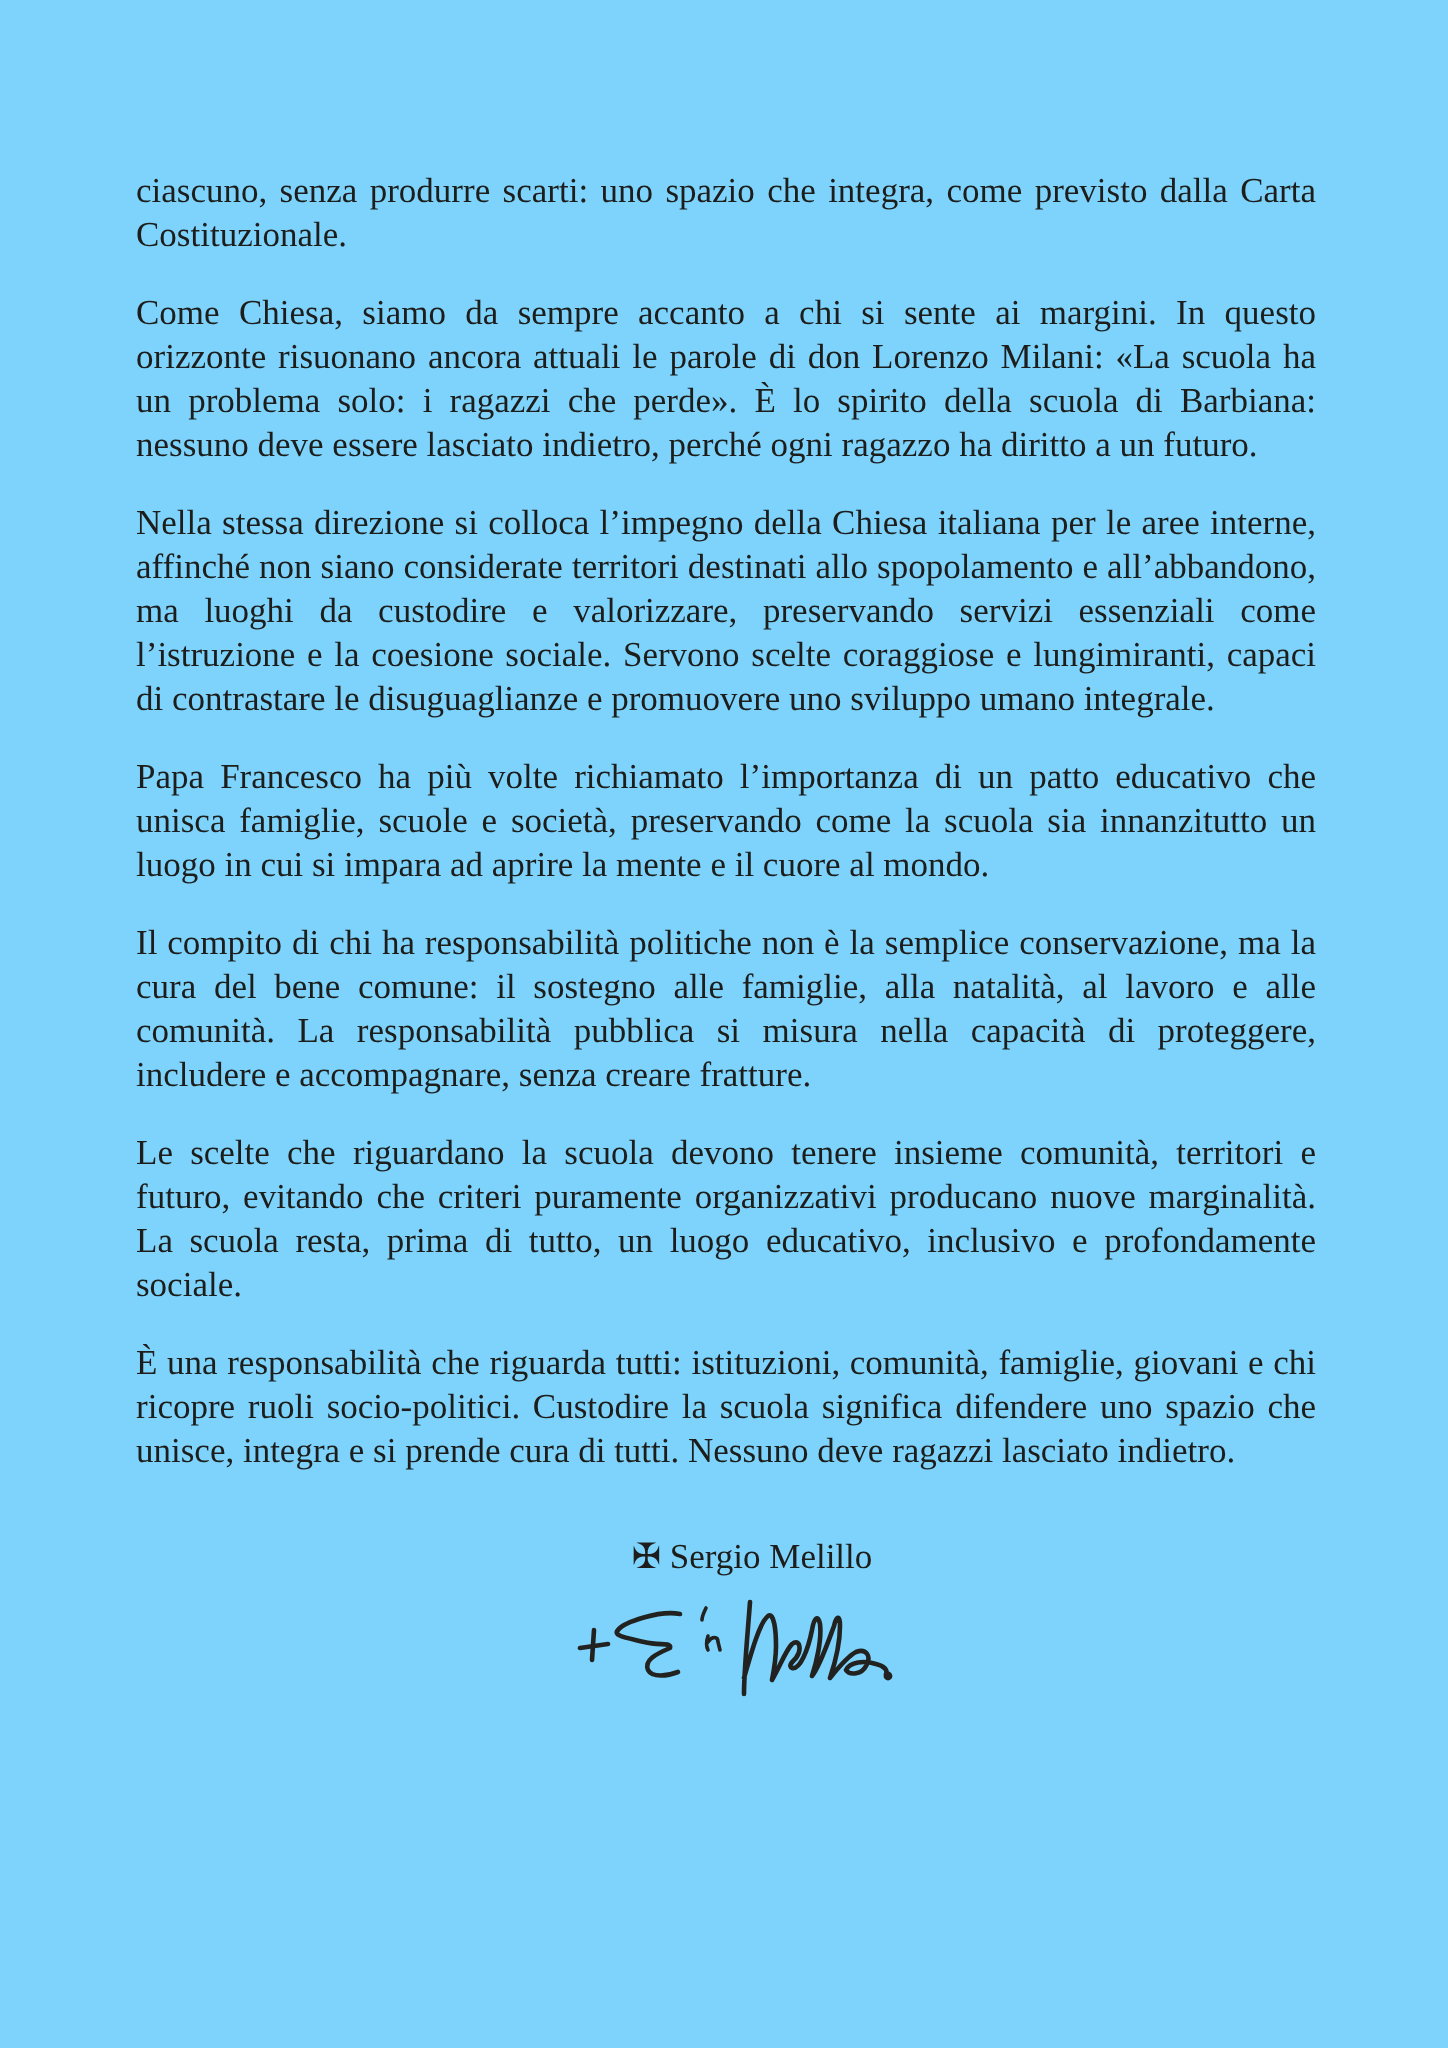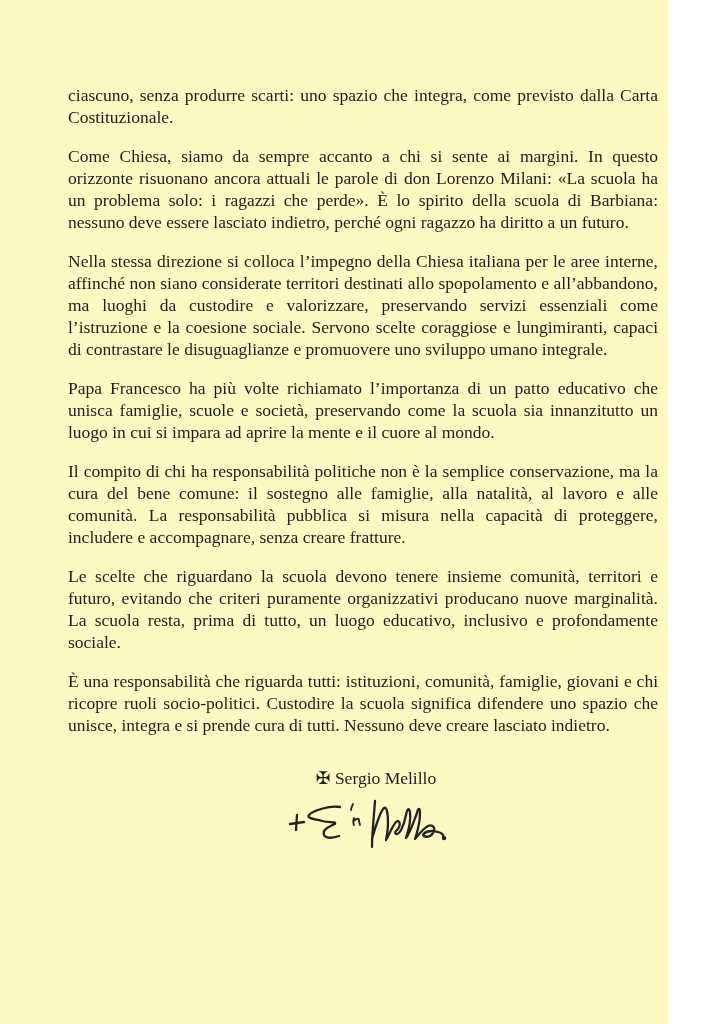--- a/index.html
+++ b/index.html
@@ -2,23 +2,23 @@
 <html><head>
 <meta charset="utf-8">
 <style>
   html, body {
     margin: 0;
     padding: 0;
     background: #ffffff;
   }
   .page {
     position: relative;
-    width: 668px;
+    width: 724px;
     height: 1024px;
-    background: #fef9c3;
+    background: #7dd3fc;
     overflow: hidden;
     font-family: "Liberation Serif", "DejaVu Serif", serif;
     color: #1d1d1b;
   }
   .content {
     position: absolute;
     left: 68px;
     top: 84px;
     width: 590px;
   }
@@ -58,21 +58,21 @@
 
 <div class="page">
 
   <div class="content">
     <p>ciascuno, senza produrre scarti: uno spazio che integra, come previsto dalla Carta Costituzionale.</p>
     <p>Come Chiesa, siamo da sempre accanto a chi si sente ai margini. In questo orizzonte risuonano ancora attuali le parole di don Lorenzo Milani: «La scuola ha un problema solo: i ragazzi che perde». È lo spirito della scuola di Barbiana: nessuno deve essere lasciato indietro, perché ogni ragazzo ha diritto a un futuro.</p>
     <p>Nella stessa direzione si colloca l’impegno della Chiesa italiana per le aree interne, affinché non siano considerate territori destinati allo spopolamento e all’abbandono, ma luoghi da custodire e valorizzare, preservando servizi essenziali come l’istruzione e la coesione sociale. Servono scelte coraggiose e lungimiranti, capaci di contrastare le disuguaglianze e promuovere uno sviluppo umano integrale.</p>
     <p>Papa Francesco ha più volte richiamato l’importanza di un patto educativo che unisca famiglie, scuole e società, preservando come la scuola sia innanzitutto un luogo in cui si impara ad aprire la mente e il cuore al mondo.</p>
     <p>Il compito di chi ha responsabilità politiche non è la semplice conservazione, ma la cura del bene comune: il sostegno alle famiglie, alla natalità, al lavoro e alle comunità. La responsabilità pubblica si misura nella capacità di proteggere, includere e accompagnare, senza creare fratture.</p>
     <p>Le scelte che riguardano la scuola devono tenere insieme comunità, territori e futuro, evitando che criteri puramente organizzativi producano nuove marginalità. La scuola resta, prima di tutto, un luogo educativo, inclusivo e profondamente sociale.</p>
-    <p>È una responsabilità che riguarda tutti: istituzioni, comunità, famiglie, giovani e chi ricopre ruoli socio-politici. Custodire la scuola significa difendere uno spazio che unisce, integra e si prende cura di tutti. Nessuno deve creare lasciato indietro.</p>
+    <p>È una responsabilità che riguarda tutti: istituzioni, comunità, famiglie, giovani e chi ricopre ruoli socio-politici. Custodire la scuola significa difendere uno spazio che unisce, integra e si prende cura di tutti. Nessuno deve ragazzi lasciato indietro.</p>
   </div>
 
   <div class="sign-name">✠ Sergio Melillo</div>
 
   <svg class="signature-svg" width="166" height="58" viewBox="0 0 166 58" xmlns="http://www.w3.org/2000/svg">
 
     <g>
       <path class="stroke-main" d="M 11 18 L 10 33"></path>
       <path class="stroke-main" d="M 4 27 L 18 25"></path>
     </g>

